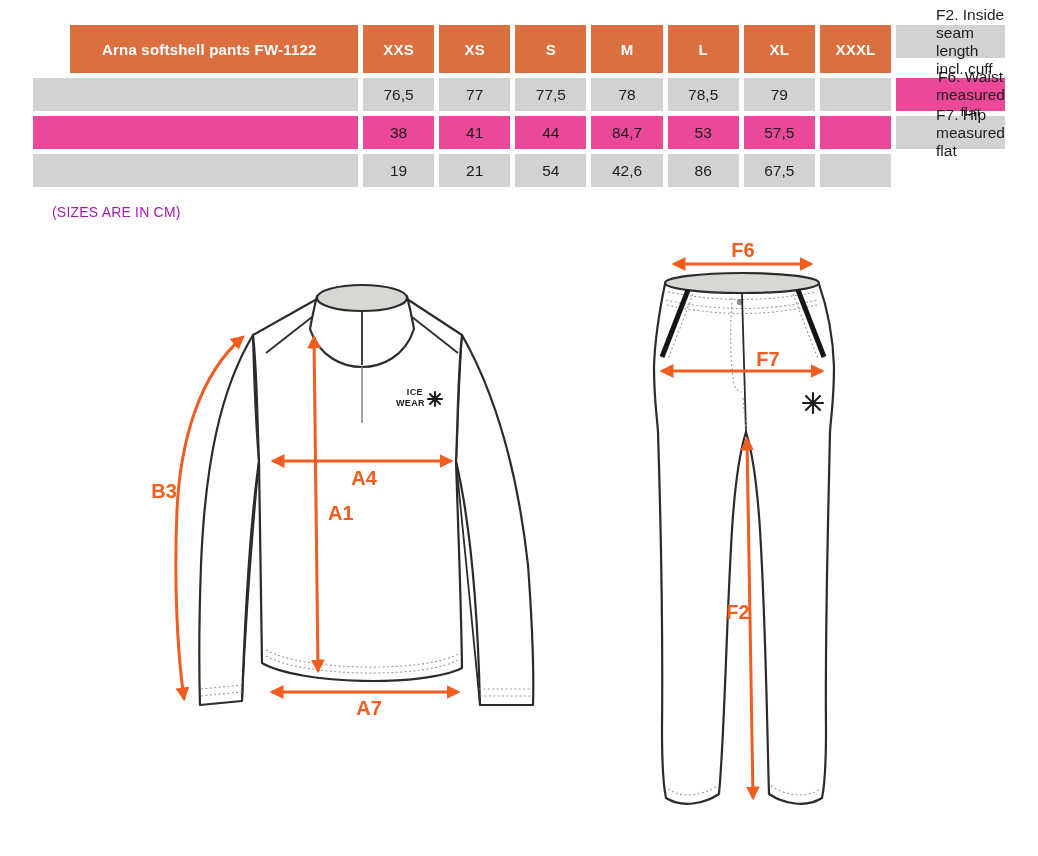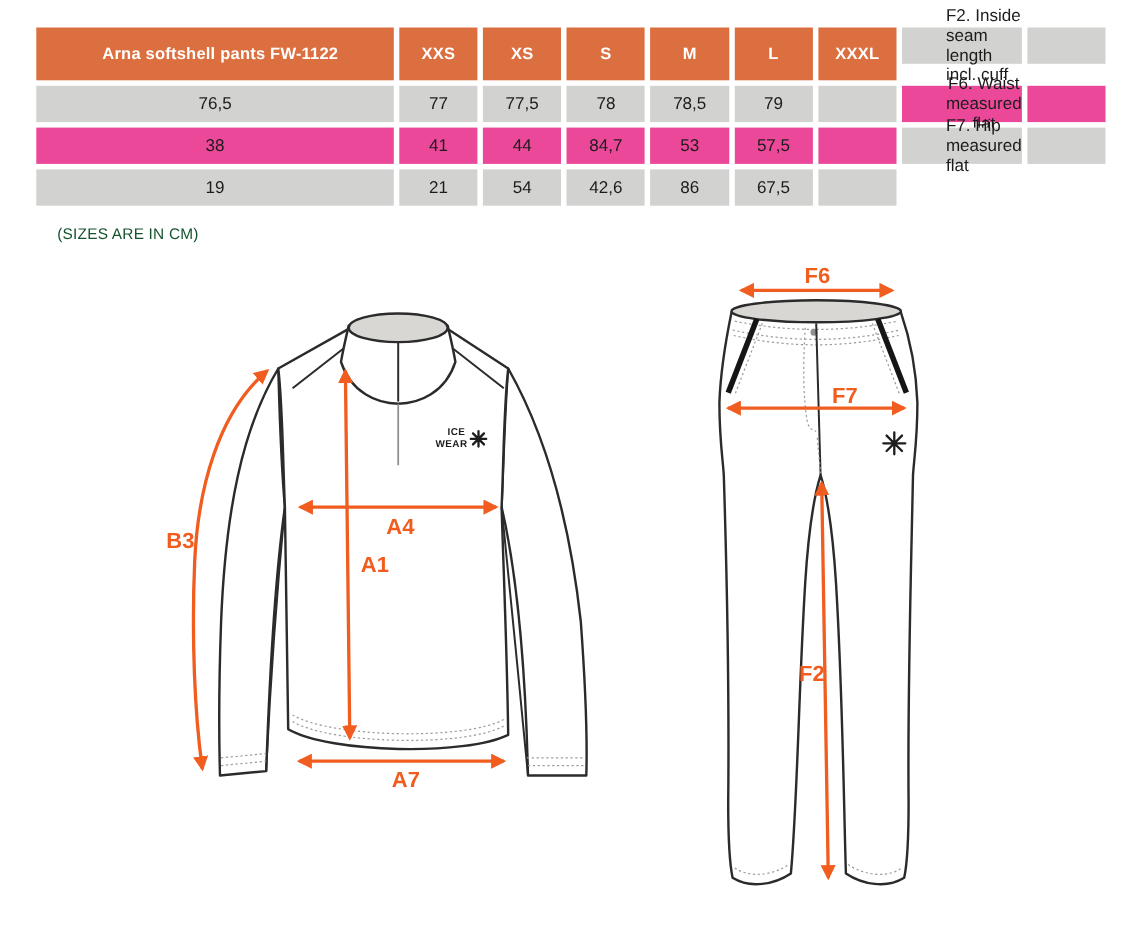--- a/index.html
+++ b/index.html
@@ -12,33 +12,33 @@
   .size-table{
     position:absolute;left:33px;top:25px;width:972px;
     display:grid;grid-template-columns:325px repeat(8,1fr);
     column-gap:5px;row-gap:5px;
   }
   .hcell{
     background:#DC6F3F;color:#ffffff;height:48px;
     display:flex;align-items:center;justify-content:center;
     font-size:15px;font-weight:700;letter-spacing:.2px;
   }
-  .hcell.first{justify-content:flex-start;padding-left:60px;}
+  .hcell.first{justify-content:flex-start;padding-left:32px;margin-left:37px;}
   .dcell{
     height:33px;display:flex;align-items:center;justify-content:center;
     font-size:15.5px;color:#1c1c1c;
   }
   .dcell.label{justify-content:flex-start;padding-left:40px;}
   .row-dark .dcell{background:#D2D2D0;}
   .row-light .dcell{background:#ec4899;text-align:center;}
   .size-table .rowgroup{display:contents;}
   
   .cm-note{
     position:absolute;left:52px;top:204px;
-    color:#14532d;font-size:14px;letter-spacing:.2px;
+    color:#a21caf;font-size:14px;letter-spacing:.2px;
   }
   
   .top-diagram{position:absolute;left:140px;top:275px;width:440px;height:490px;}
   .pants-diagram{position:absolute;left:630px;top:238px;width:230px;height:600px;}
   svg text.mlabel{
     font-family:"Liberation Sans", sans-serif;
     font-size:20px;font-weight:700;fill:#F15C1F;
   }
   svg text.logo{
     font-family:"Liberation Sans", sans-serif;
@@ -55,20 +55,21 @@
 </head>
 <body>
 
 <div class="size-table">
   <div class="hcell first">Arna softshell pants FW-1122</div>
   <div class="hcell">XXS</div>
   <div class="hcell">XS</div>
   <div class="hcell">S</div>
   <div class="hcell">M</div>
   <div class="hcell">L</div>
+  <div class="hcell">XL</div>
   <div class="hcell">XXXL</div>
 
   <div class="rowgroup row-dark">
     <div class="dcell label">F2. Inside seam length incl. cuff</div>
     <div class="dcell"></div>
     <div class="dcell">76,5</div>
     <div class="dcell">77</div>
     <div class="dcell">77,5</div>
     <div class="dcell">78</div>
     <div class="dcell">78,5</div>

